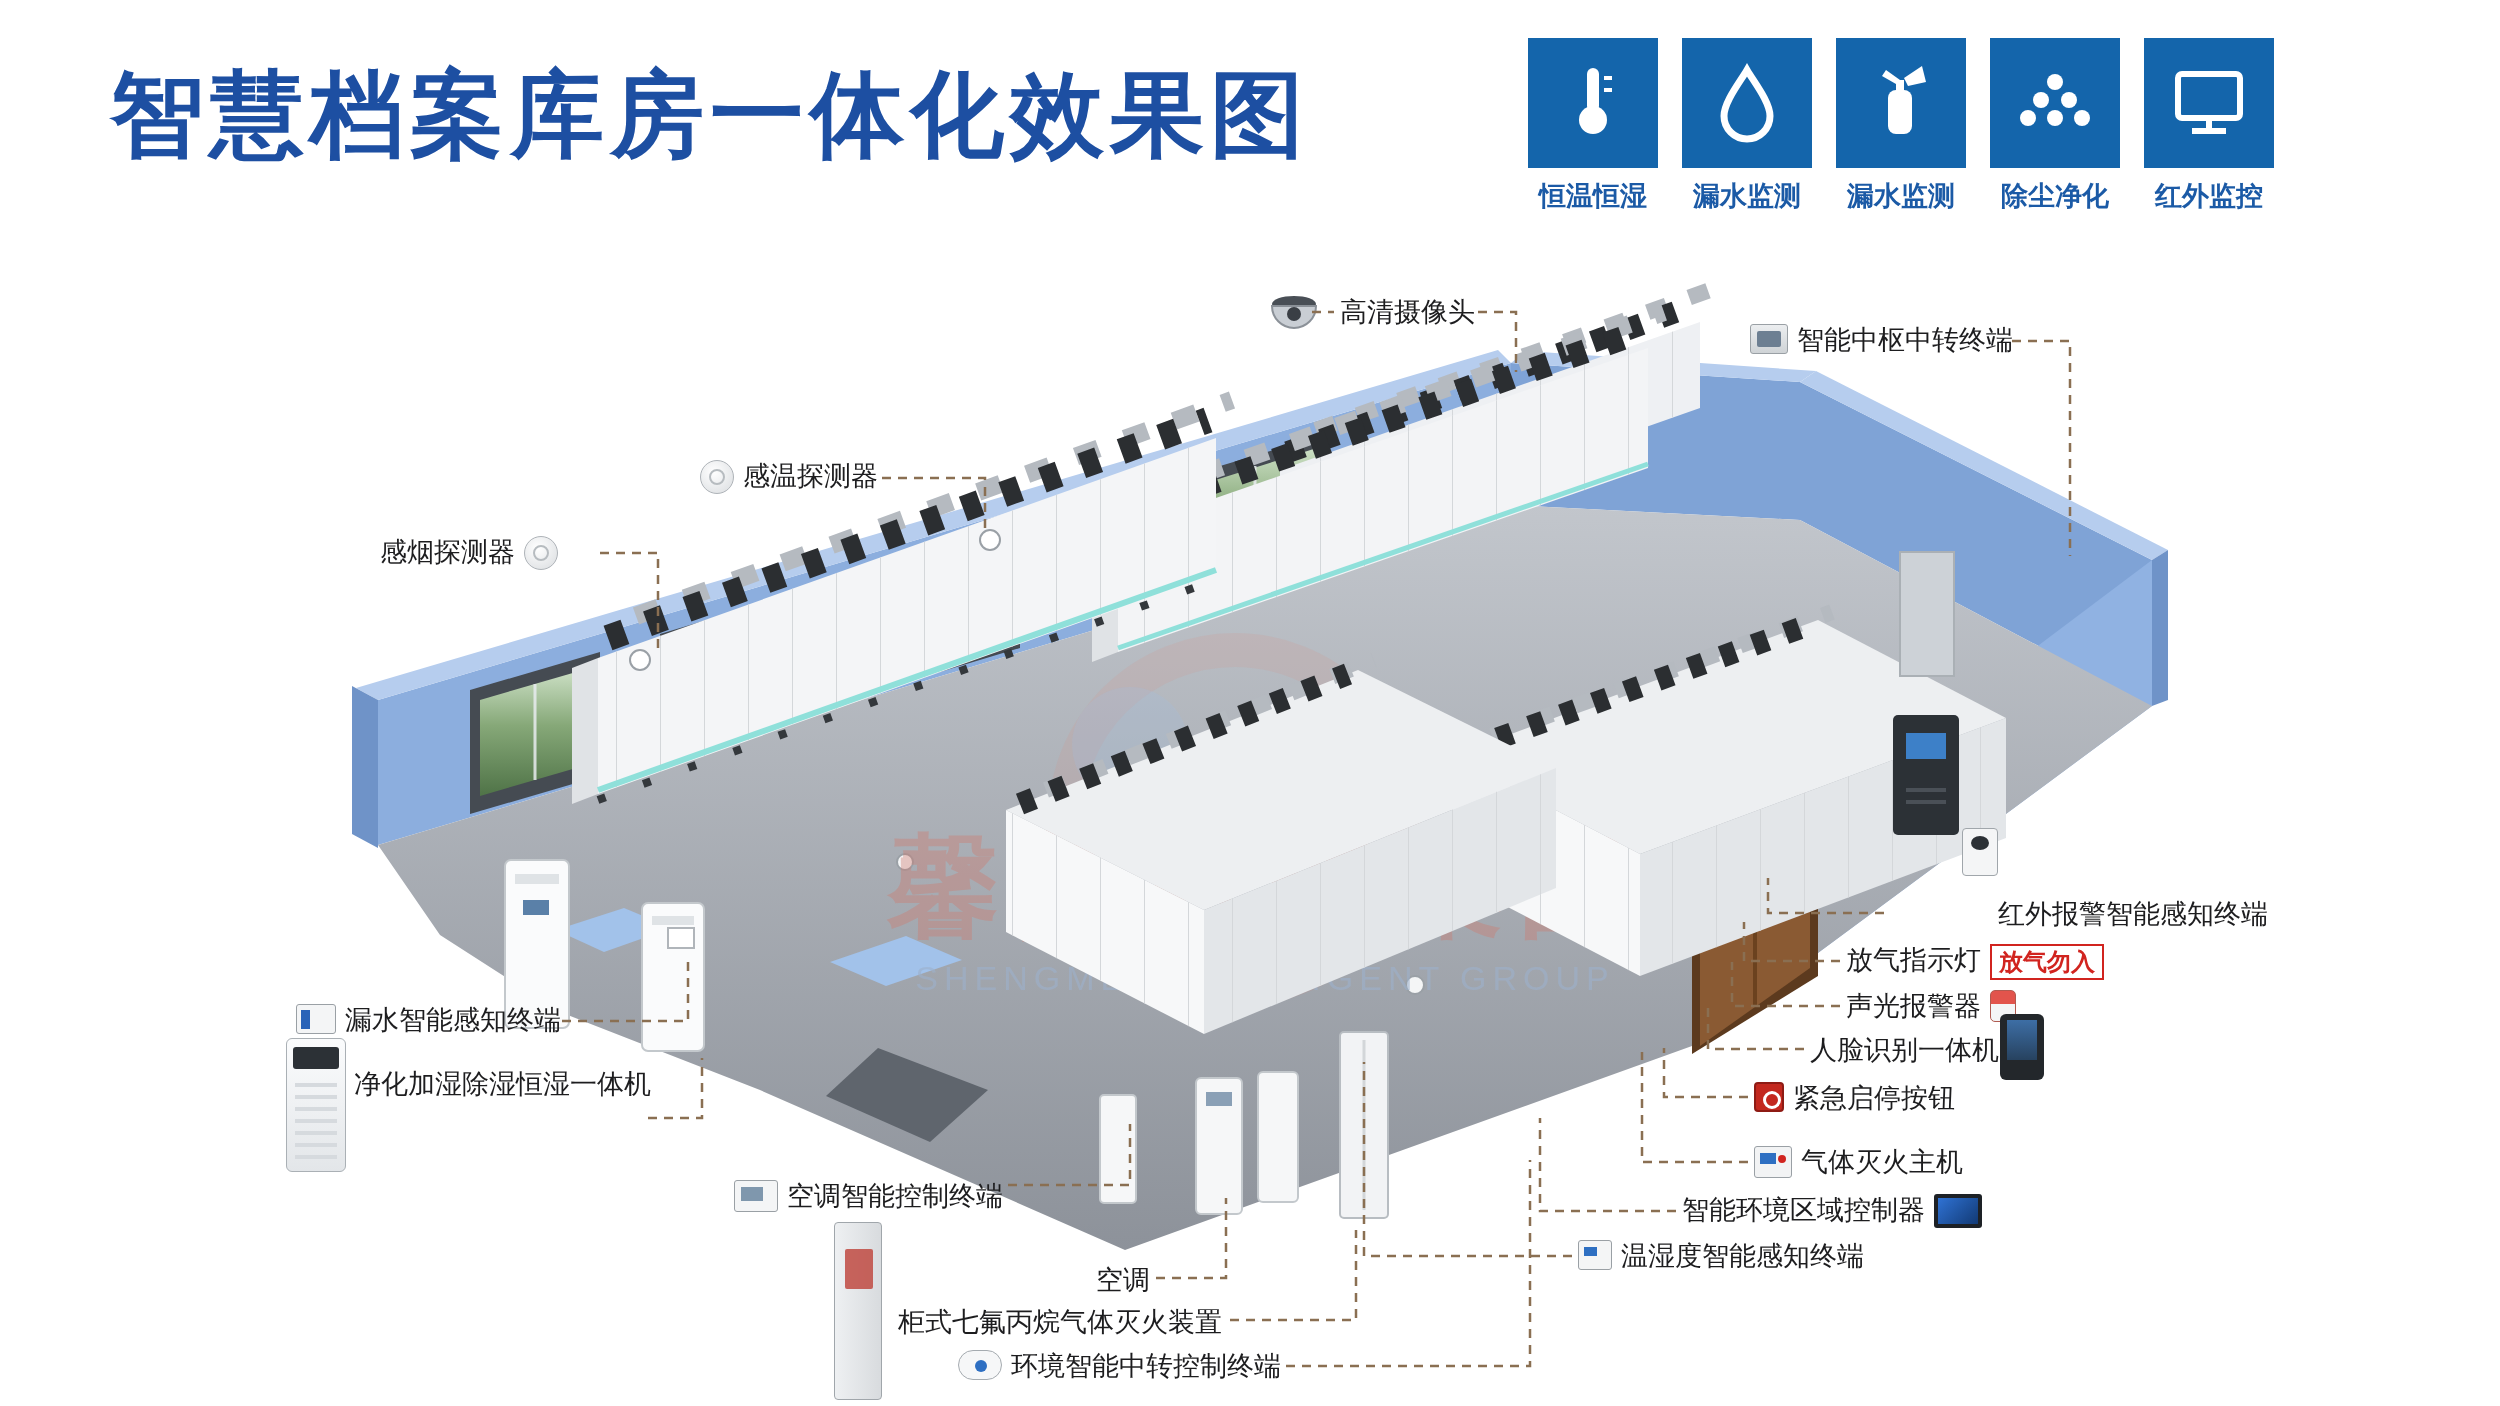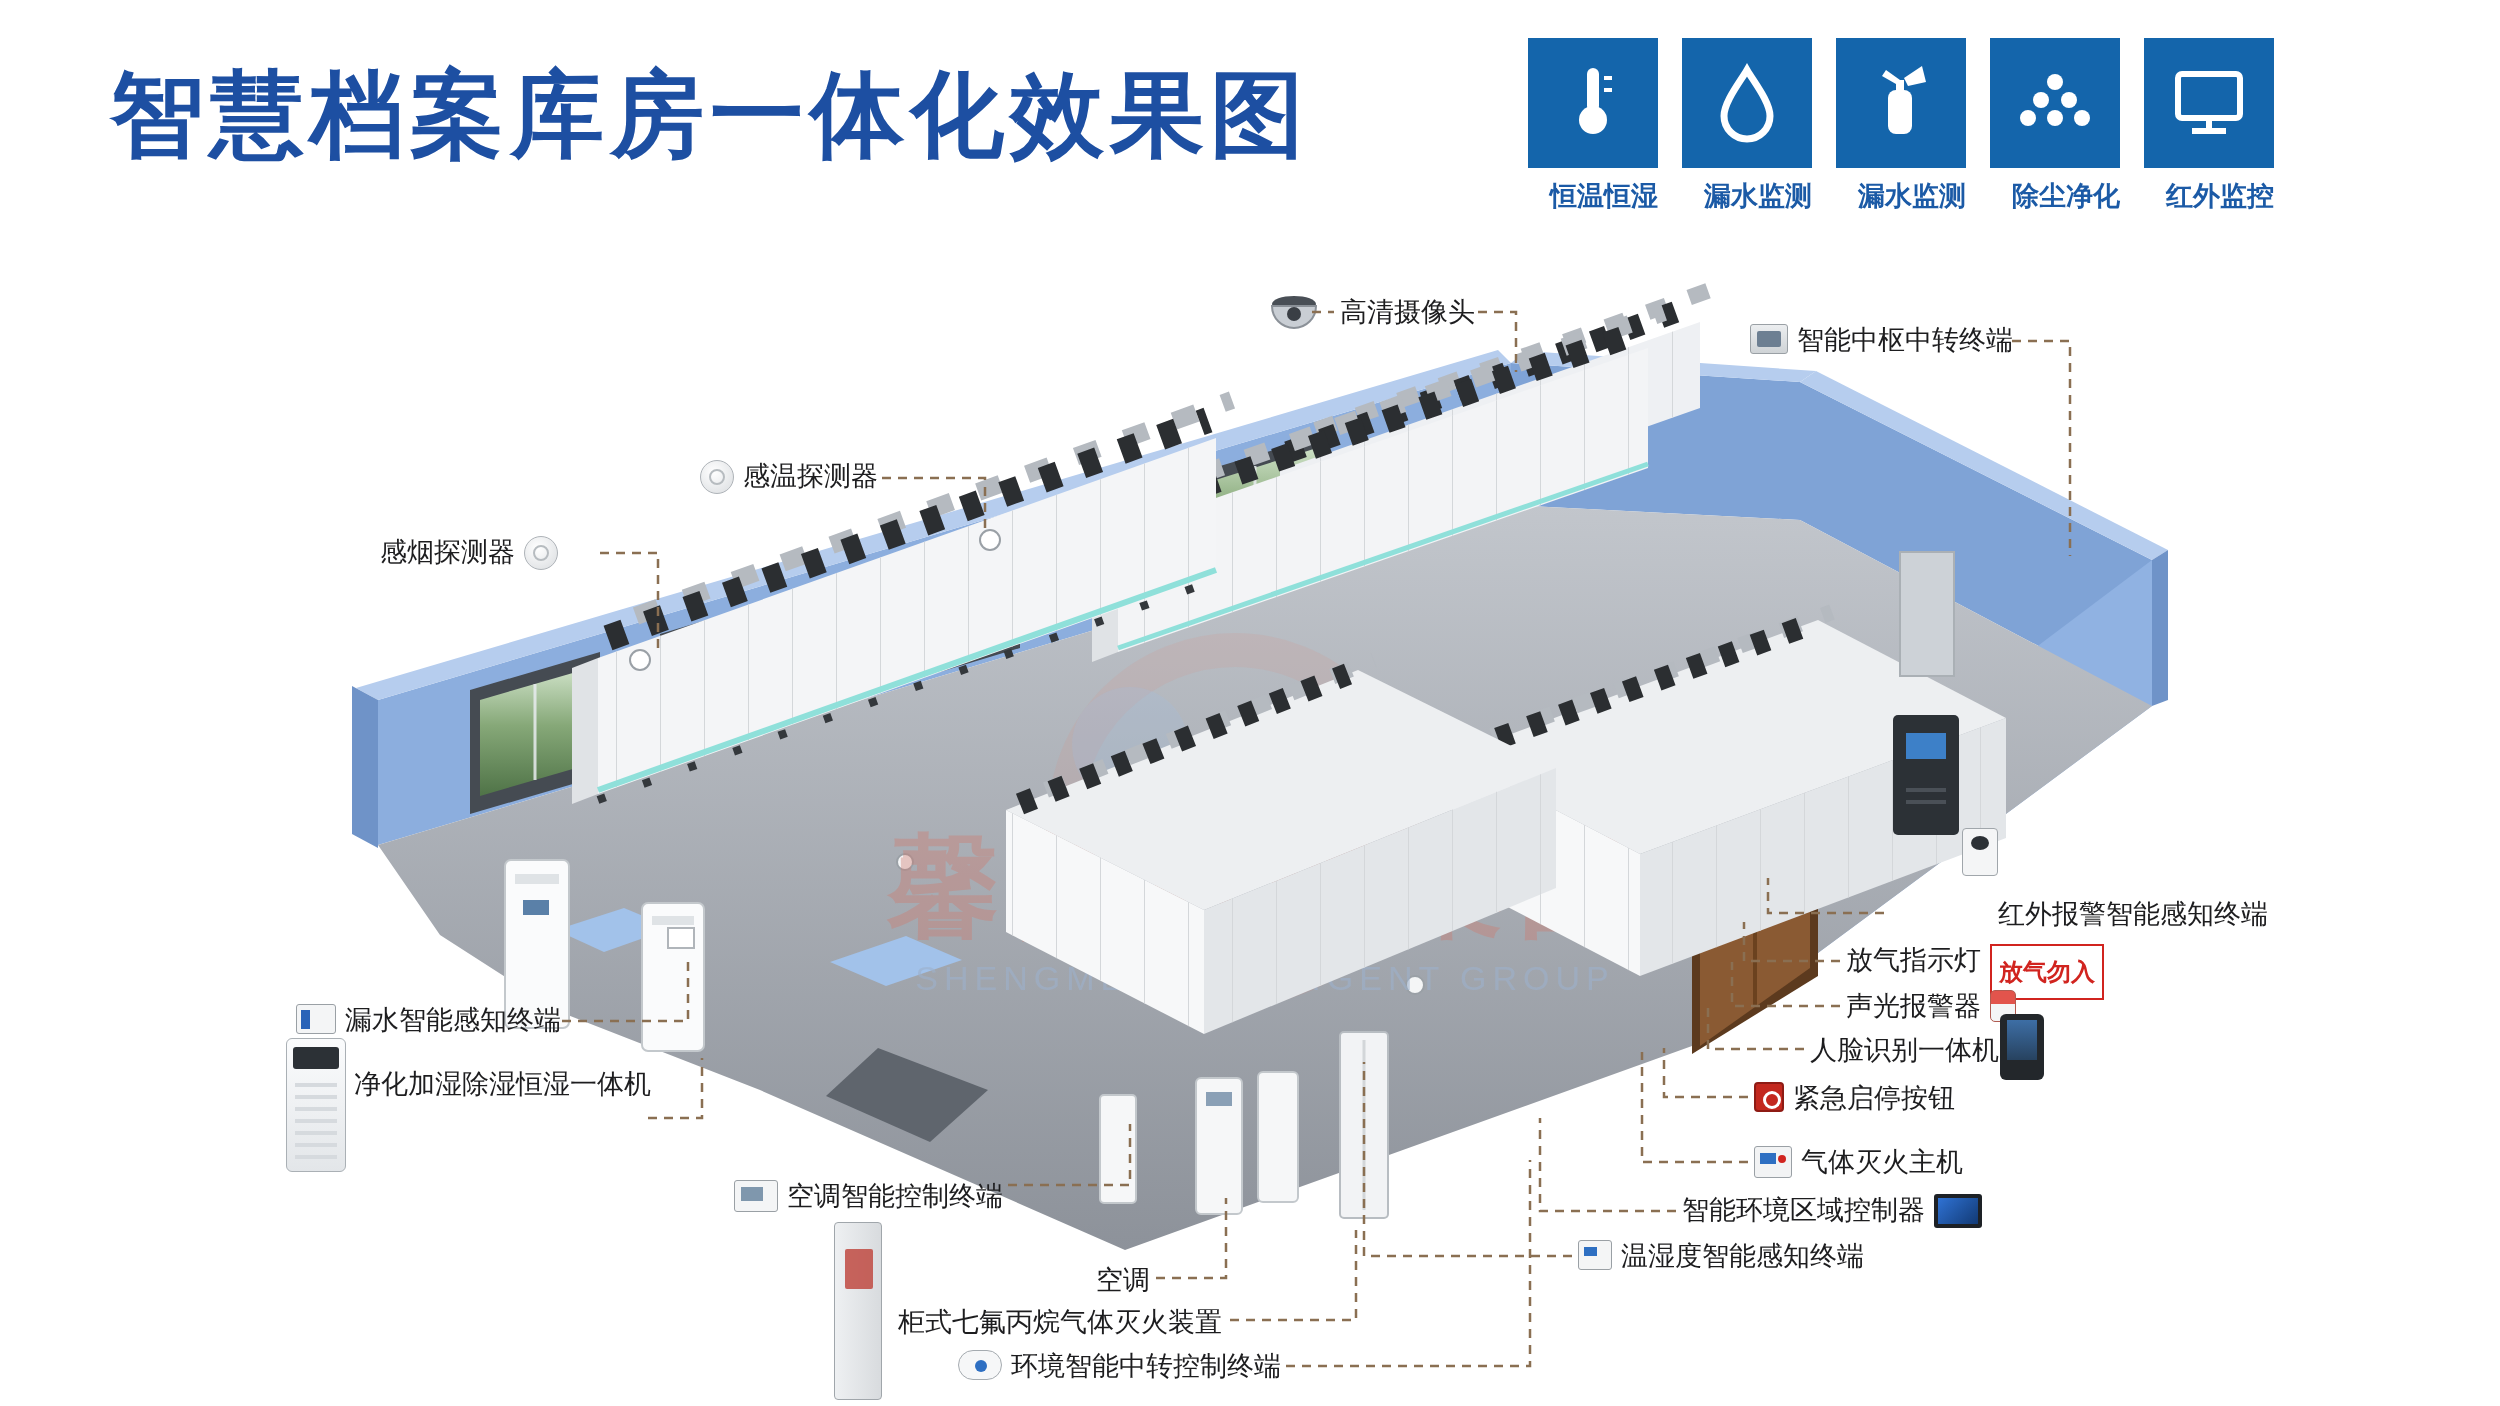--- a/index.html
+++ b/index.html
@@ -2,38 +2,38 @@
 <html><head>
 <meta charset="utf-8">
 <style>
   *{margin:0;padding:0;box-sizing:border-box}
   html,body{background:#ffffff}
   .canvas{position:relative;width:2500px;height:1406px;background:#ffffff;overflow:hidden;
           font-family:"Liberation Sans","DejaVu Sans",sans-serif}
   .title{position:absolute;left:110px;top:52px;font-size:94px;font-weight:bold;
          color:#1d4fa2;letter-spacing:6px;white-space:nowrap}
   .features{position:absolute;left:1528px;top:38px;display:flex;gap:24px}
-  .feature{width:130px;text-align:right}
+  .feature{width:130px;text-align:center}
   .tile{width:130px;height:130px;background:#1465ab;display:flex;align-items:center;justify-content:center}
   .feature-label{margin-top:10px;font-size:27px;font-weight:bold;color:#1b5aa6;white-space:nowrap}
   .scene{position:absolute;left:0;top:0;width:2500px;height:1406px}
   .leader{fill:none;stroke:#8a6f52;stroke-width:2.5;stroke-dasharray:9 7}
   .callout{position:absolute;display:flex;align-items:flex-start;gap:9px;font-size:27px;
            color:#1d1d1f;white-space:nowrap}
   .co-text{line-height:1.2}
   
   .ico{display:inline-block;flex:0 0 auto;position:relative}
   .ico-panel{width:38px;height:30px;background:linear-gradient(#eceef0,#cfd3d6);
              border:1px solid #9aa0a5;border-radius:3px}
   .ico-panel::after{content:"";position:absolute;inset:6px;background:#6d7f92;border-radius:2px}
   .ico-detector{width:34px;height:34px;border-radius:50%;
                 background:radial-gradient(circle at 40% 35%,#ffffff,#d9dcdf);border:1px solid #aeb3b8}
   .ico-detector::after{content:"";position:absolute;inset:8px;border:2px solid #b7bcc0;border-radius:50%}
   .ico-sign{font-size:24px;font-weight:bold;color:#d1241f;border:2px solid #d1241f;
-            background:#ffffff;padding:12px 7px;line-height:1.15;white-space:nowrap}
+            background:#ffffff;padding:2px 7px;line-height:1.15;white-space:nowrap}
   .ico-soundlight{width:26px;height:32px;border-radius:5px;border:1px solid #b05a50;
                   background:linear-gradient(180deg,#e2544c 0%,#e2544c 45%,#f4f5f6 45%)}
   .ico-emergency{width:30px;height:30px;background:#c3281e;border:2px solid #8e1b14;border-radius:4px}
   .ico-emergency::after{content:"";position:absolute;left:7px;top:7px;width:12px;height:12px;
                         border:3px solid #fff;border-radius:50%}
   .ico-gashost{width:38px;height:32px;background:#f2f3f4;border:1px solid #9aa0a5;border-radius:3px}
   .ico-gashost::after{content:"";position:absolute;left:5px;top:6px;width:16px;height:11px;background:#2e6fc2}
   .ico-gashost::before{content:"";position:absolute;right:5px;top:8px;width:8px;height:8px;
                        border-radius:50%;background:#d1241f}
   .ico-screen{width:48px;height:34px;background:#1d2126;border-radius:3px}

